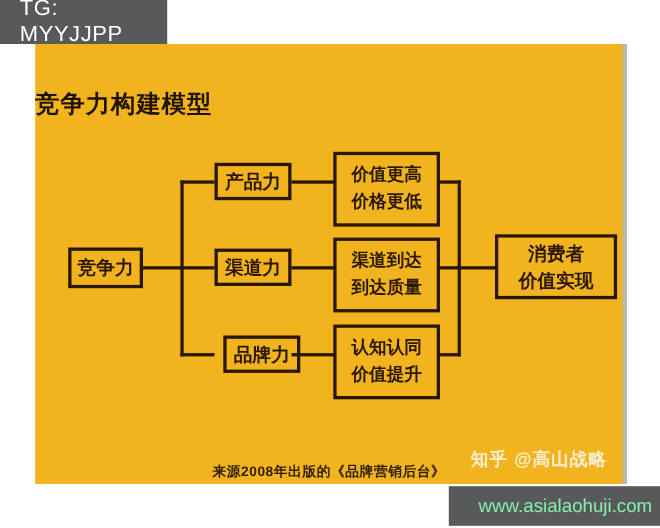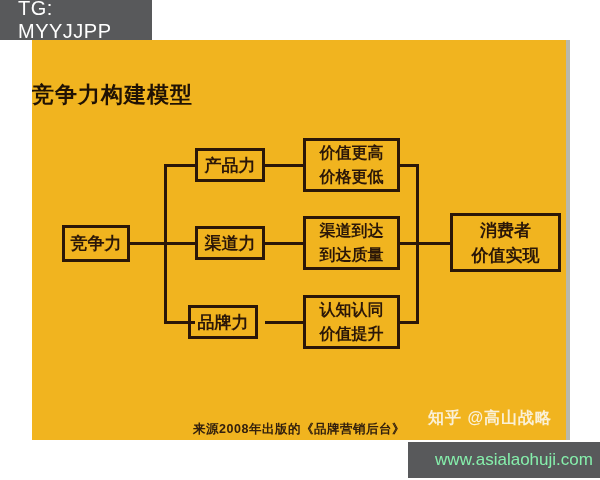--- a/index.html
+++ b/index.html
@@ -36,21 +36,21 @@
   }
 
   .box{
     position:absolute;box-sizing:border-box;border:3px solid #2B1708;
     color:#2B1708;font-weight:700;
     display:flex;flex-direction:column;align-items:center;justify-content:center;
     text-align:center;background:transparent;
   }
   .root  {left:30px; top:185px;width:68px;height:37px;font-size:17px;}
   .mid   {width:70px;height:34px;font-size:17px;}
-  .out   {width:97px;height:54px;font-size:16px;line-height:24px;}
+  .out   {width:97px;height:68px;font-size:16px;line-height:24px;}
   .result{left:418px;top:173px;width:111px;height:59px;font-size:17px;line-height:25px;}
 
   .hline,.vline{position:absolute;background:#2B1708;}
   .hline{height:3px;}
   .vline{width:3px;}
 
   .caption{
     position:absolute;left:0;right:0;top:345px;text-align:center;
     font-size:12.5px;font-weight:700;color:#33200D;letter-spacing:.5px;margin-top:36px;
   }
@@ -89,21 +89,21 @@
     <div class="box root">
       <span>竞争力</span>
     </div>
 
     <div class="box mid" style="left:163px;top:108px">
       <span>产品力</span>
     </div>
     <div class="box mid" style="left:163px;top:186px">
       <span>渠道力</span>
     </div>
-    <div class="box mid" style="left:156px;top:265px">
+    <div class="box mid" style="left:171px;top:265px">
       <span>品牌力</span>
     </div>
 
     <div class="box out" style="left:271px;top:98px">
       <div>价值更高</div>
       <div>价格更低</div>
     </div>
     <div class="box out" style="left:271px;top:255px">
       <div>认知认同</div>
       <div>价值提升</div>

